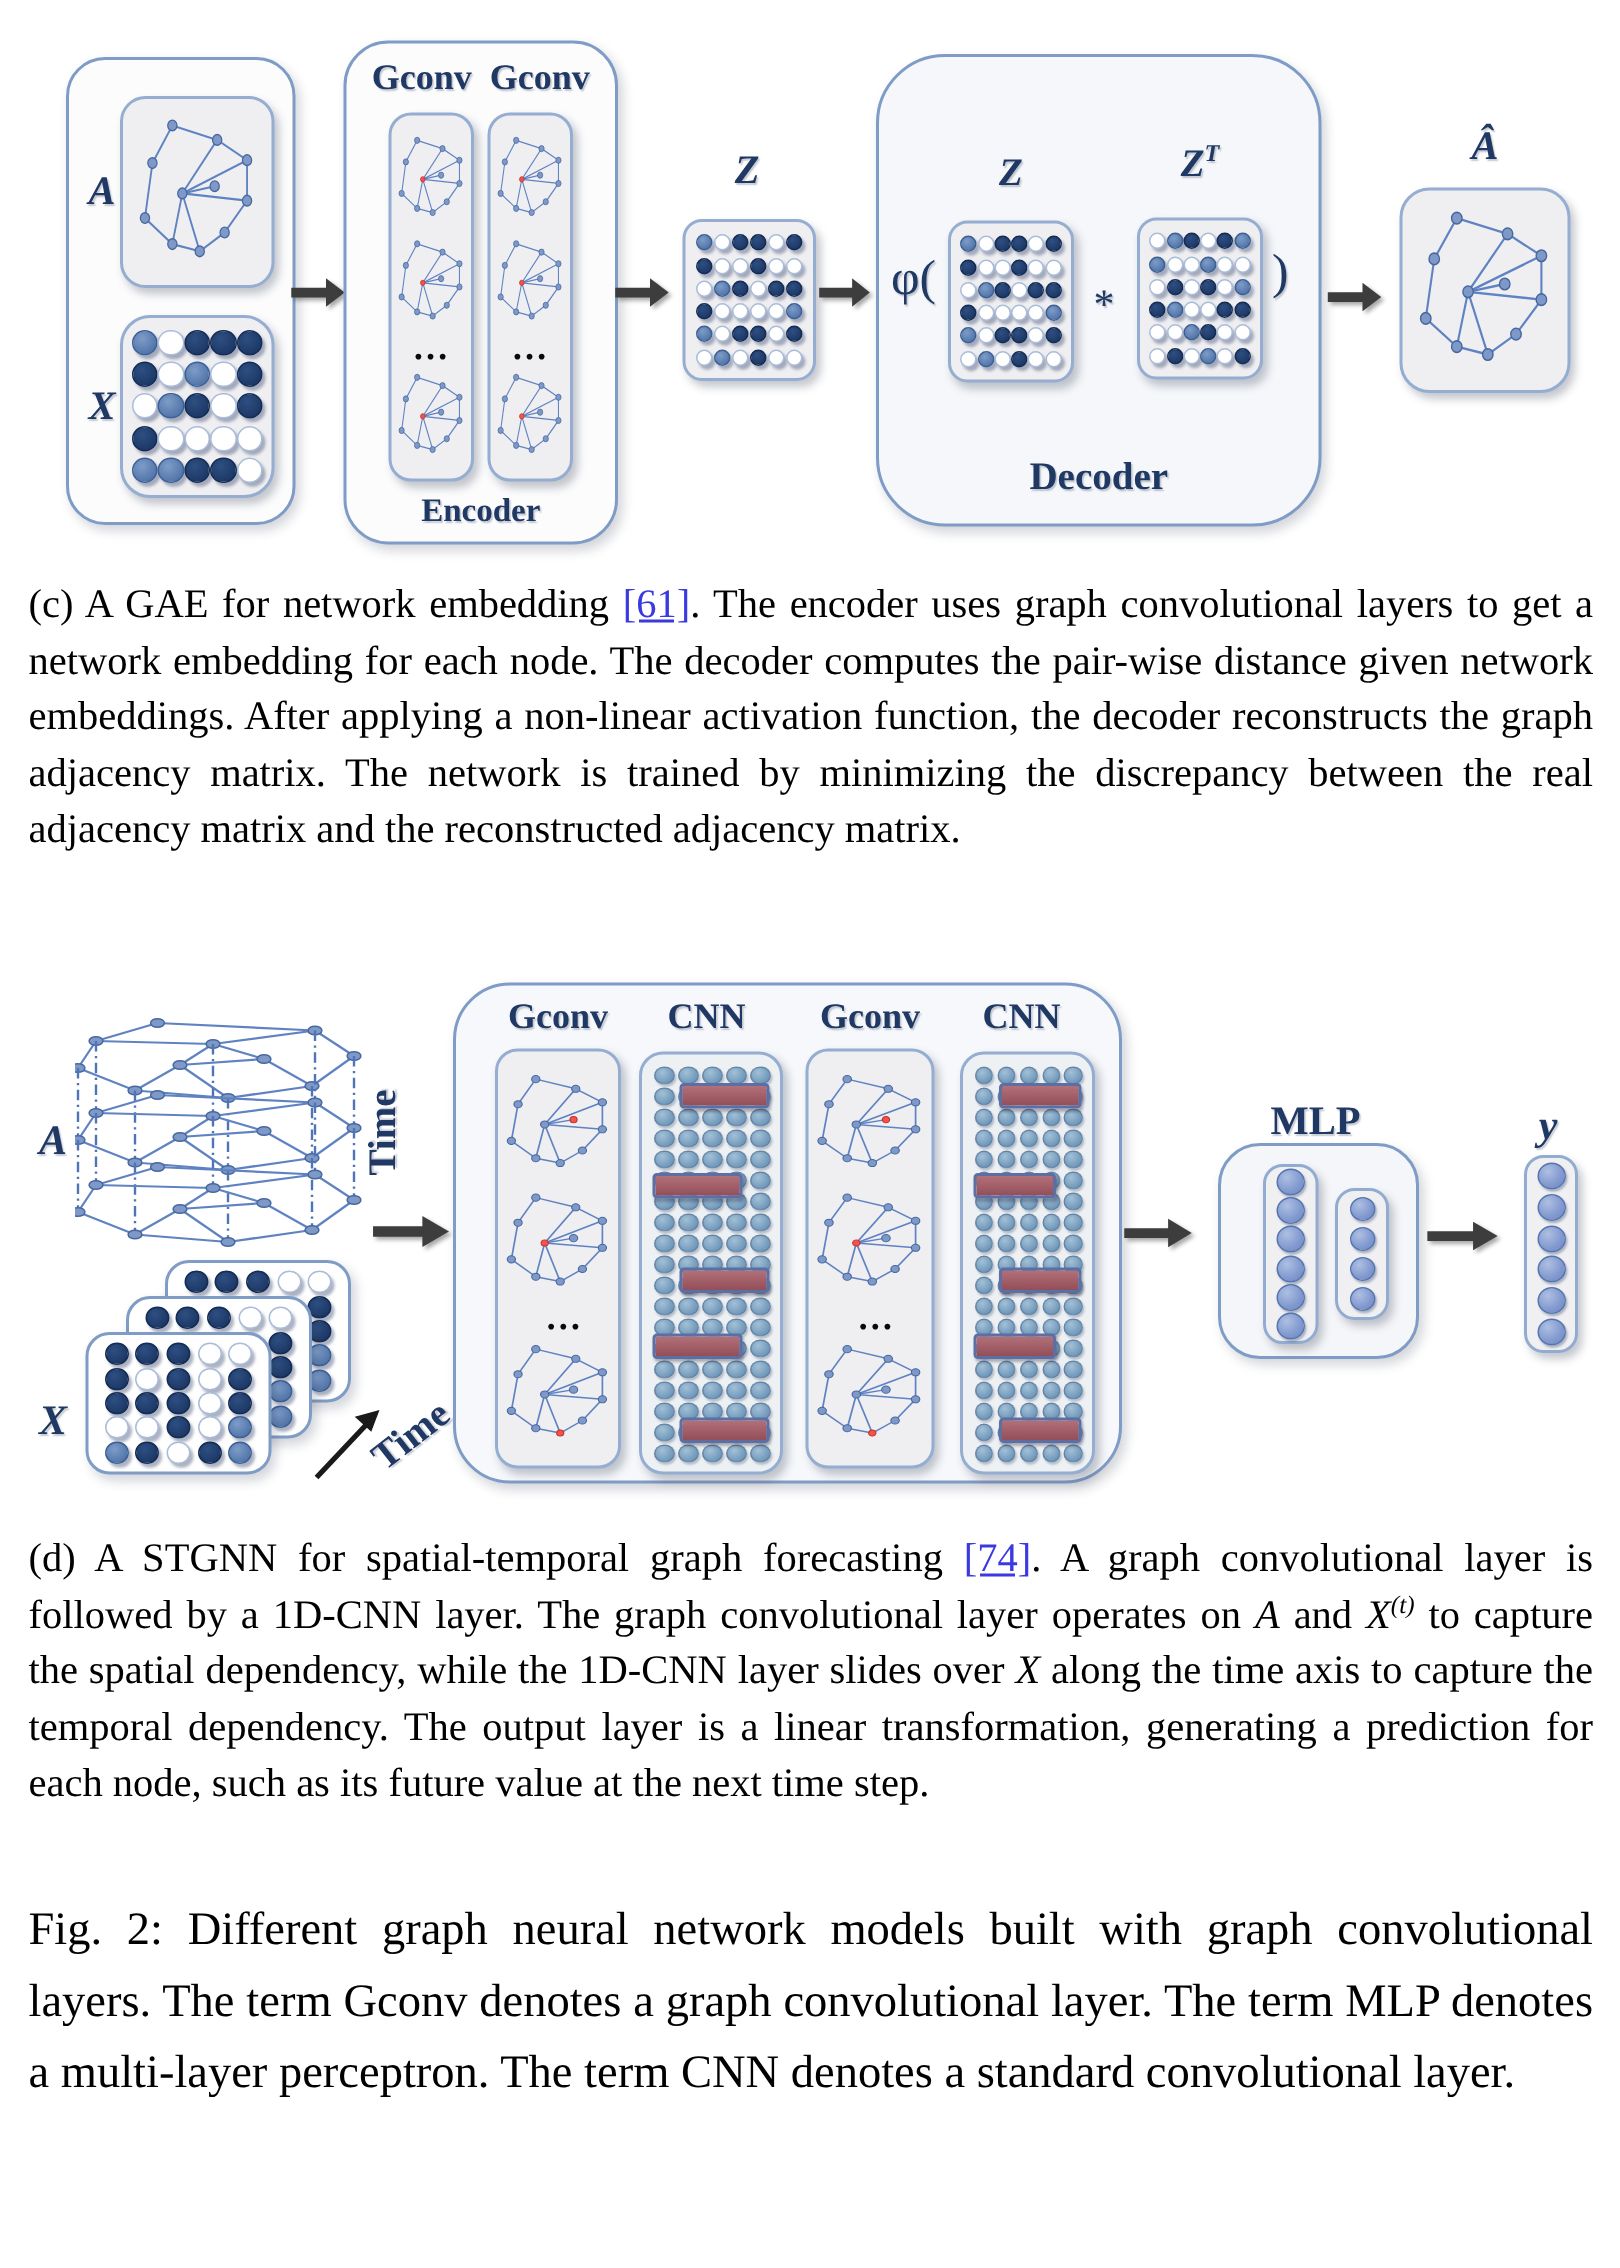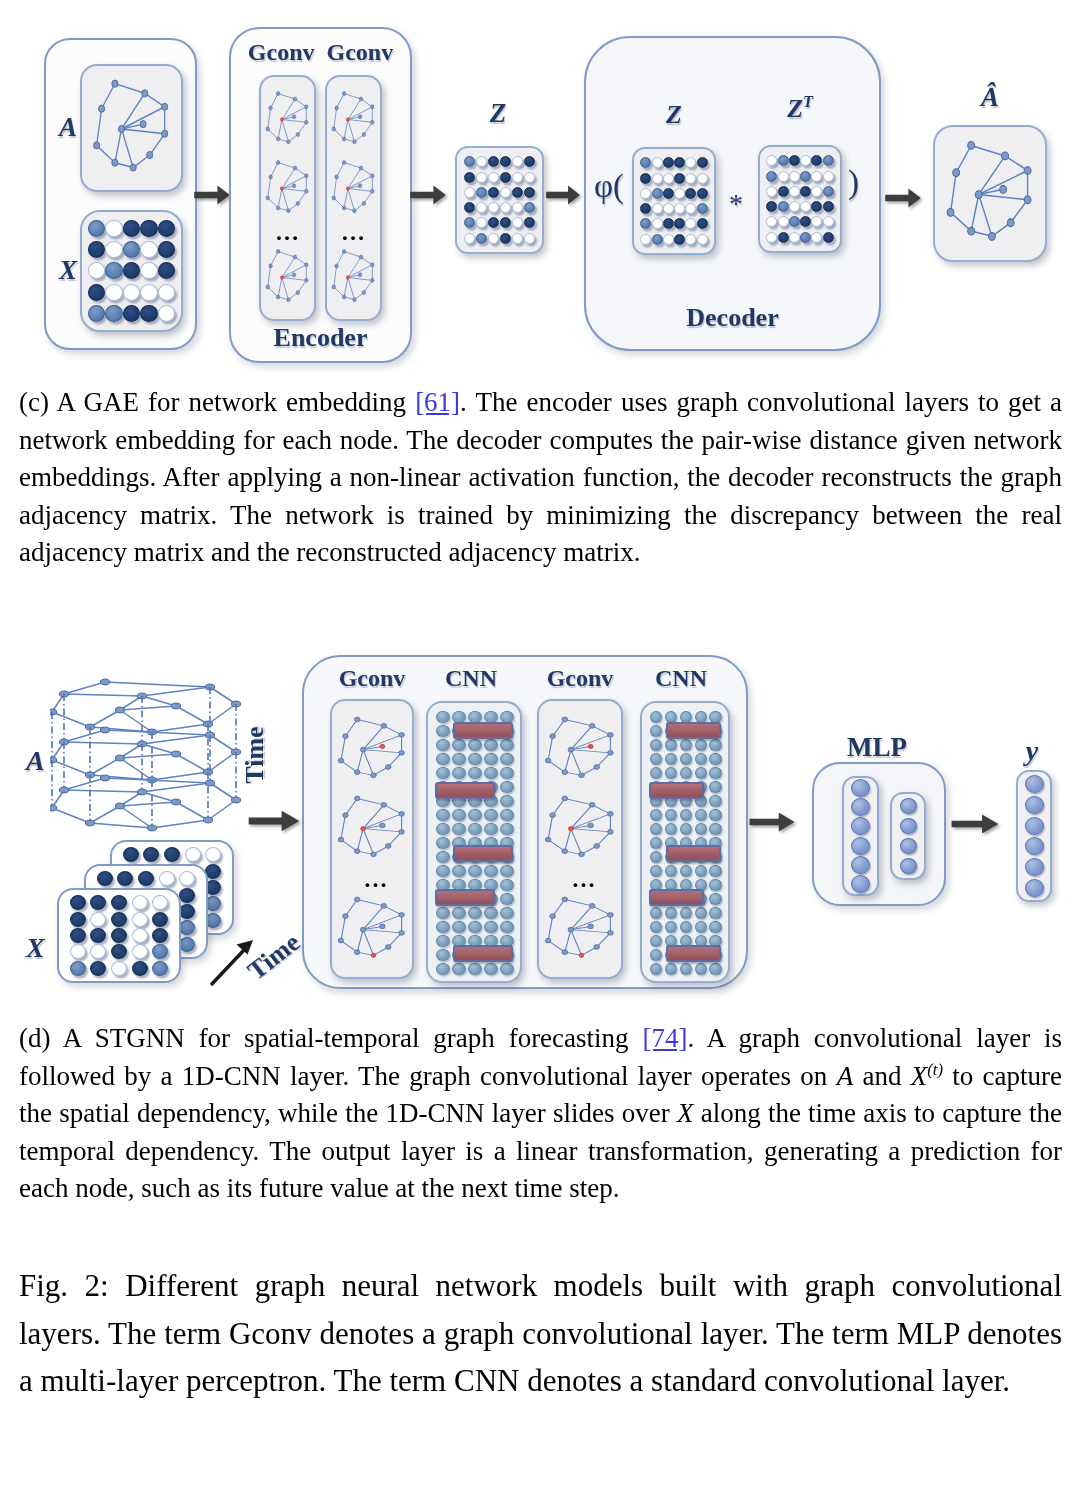--- a/index.html
+++ b/index.html
@@ -336,21 +336,21 @@
             <circle cx="64" cy="52" r="3.7" fill="#7e99c8" stroke="#47689f" stroke-width="1"></circle>
             <circle cx="38" cy="57" r="3.2" fill="#f25248" stroke="#c03030" stroke-width="1"></circle>
             <circle cx="90" cy="62" r="3.7" fill="#7e99c8" stroke="#47689f" stroke-width="1"></circle>
             <circle cx="8" cy="74" r="3.7" fill="#7e99c8" stroke="#47689f" stroke-width="1"></circle>
             <circle cx="30" cy="92" r="3.7" fill="#7e99c8" stroke="#47689f" stroke-width="1"></circle>
             <circle cx="52" cy="97" r="3.7" fill="#7e99c8" stroke="#47689f" stroke-width="1"></circle>
             <circle cx="72" cy="84" r="3.7" fill="#7e99c8" stroke="#47689f" stroke-width="1"></circle>
           </svg>
         </div>
     </div>
-    <div class="nlabel" style="position:absolute;bottom:8px;width:100%;text-align:center;font-size:26px;">Encoder</div>
+    <div class="nlabel" style="position:absolute;bottom:8px;width:100%;text-align:center;font-size:22px;">Encoder</div>
   </div>
 
   <div class="arrow" style="left:409px;top:183px;width:38px;height:24px;">
       <svg viewBox="0 0 64 24" preserveAspectRatio="none">
         <line x1="2" y1="12" x2="43" y2="12" stroke="#3d3d3d" stroke-width="6.5"></line>
         <polygon points="41,2.5 62,12 41,21.5" fill="#3d3d3d"></polygon>
       </svg>
     </div>
 
   <div class="nlabel it ctr" style="left:452px;top:98px;width:92px;font-size:27px;">Z</div>

